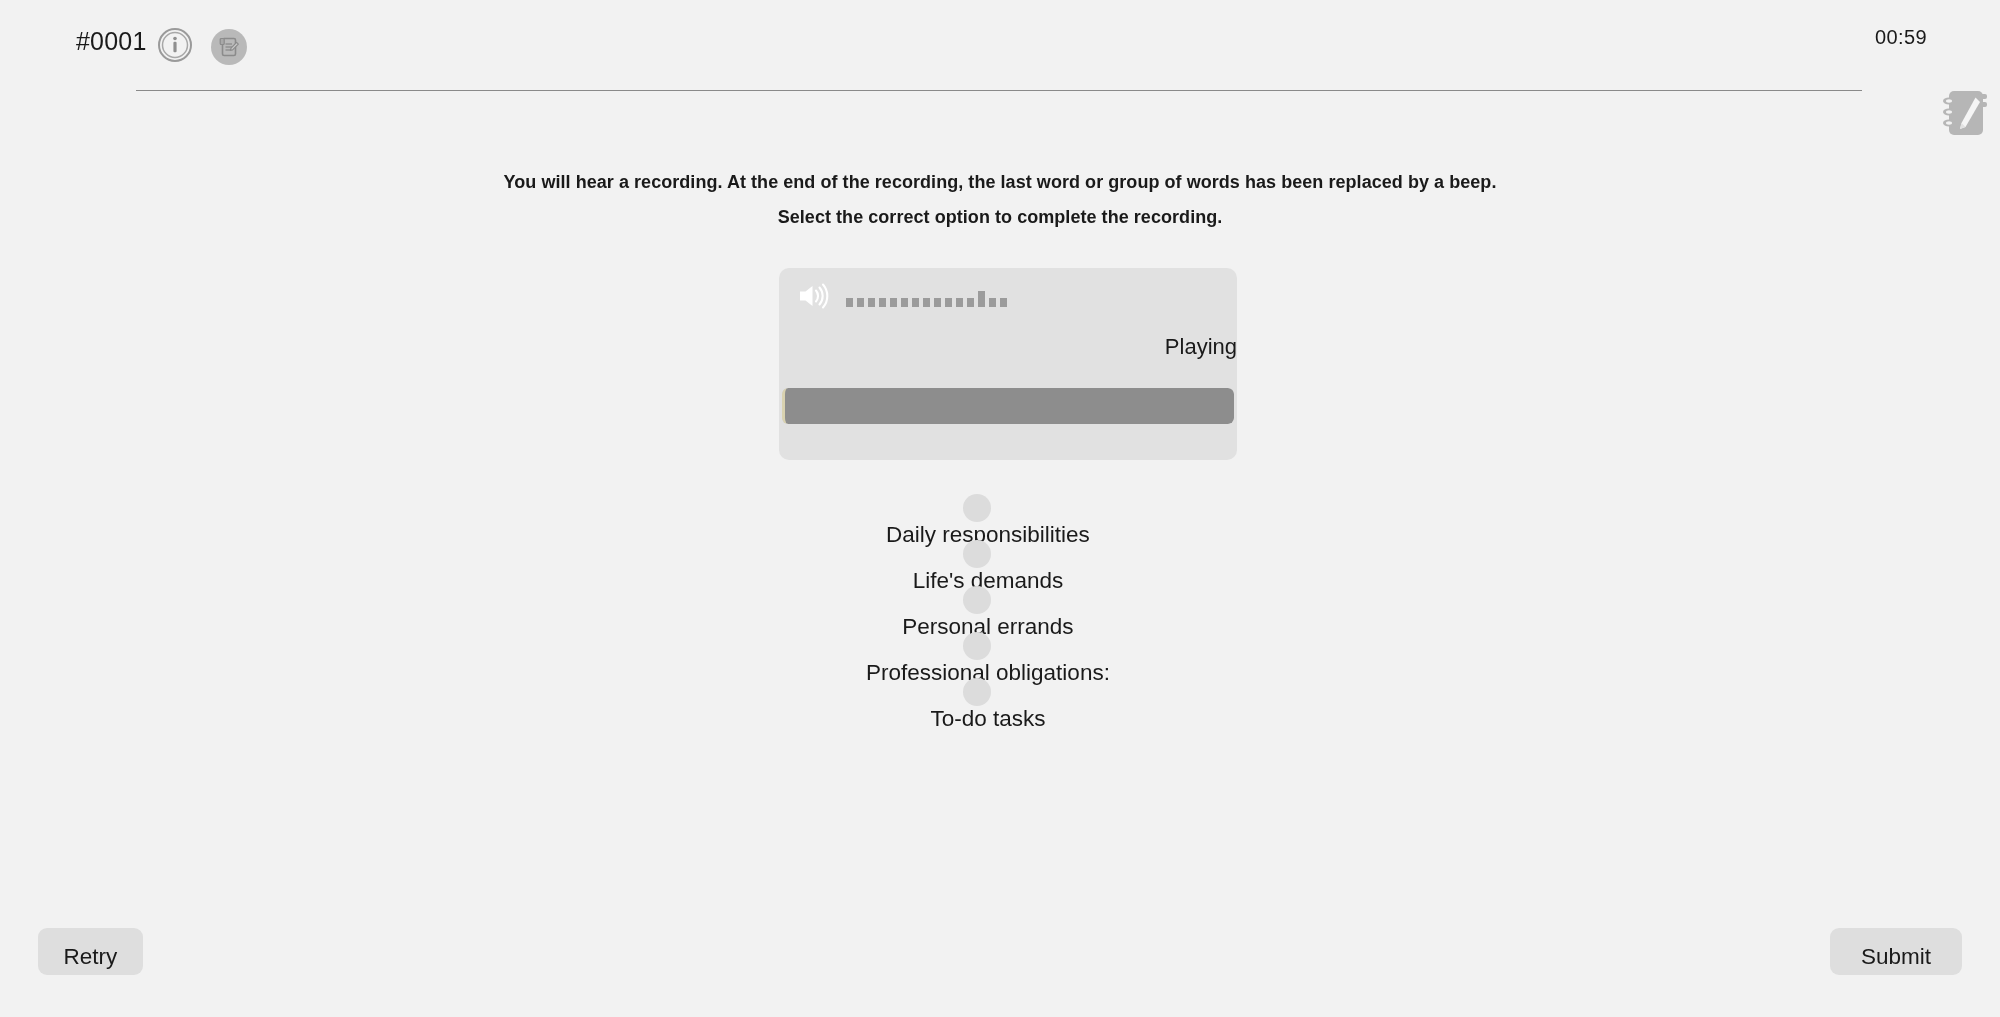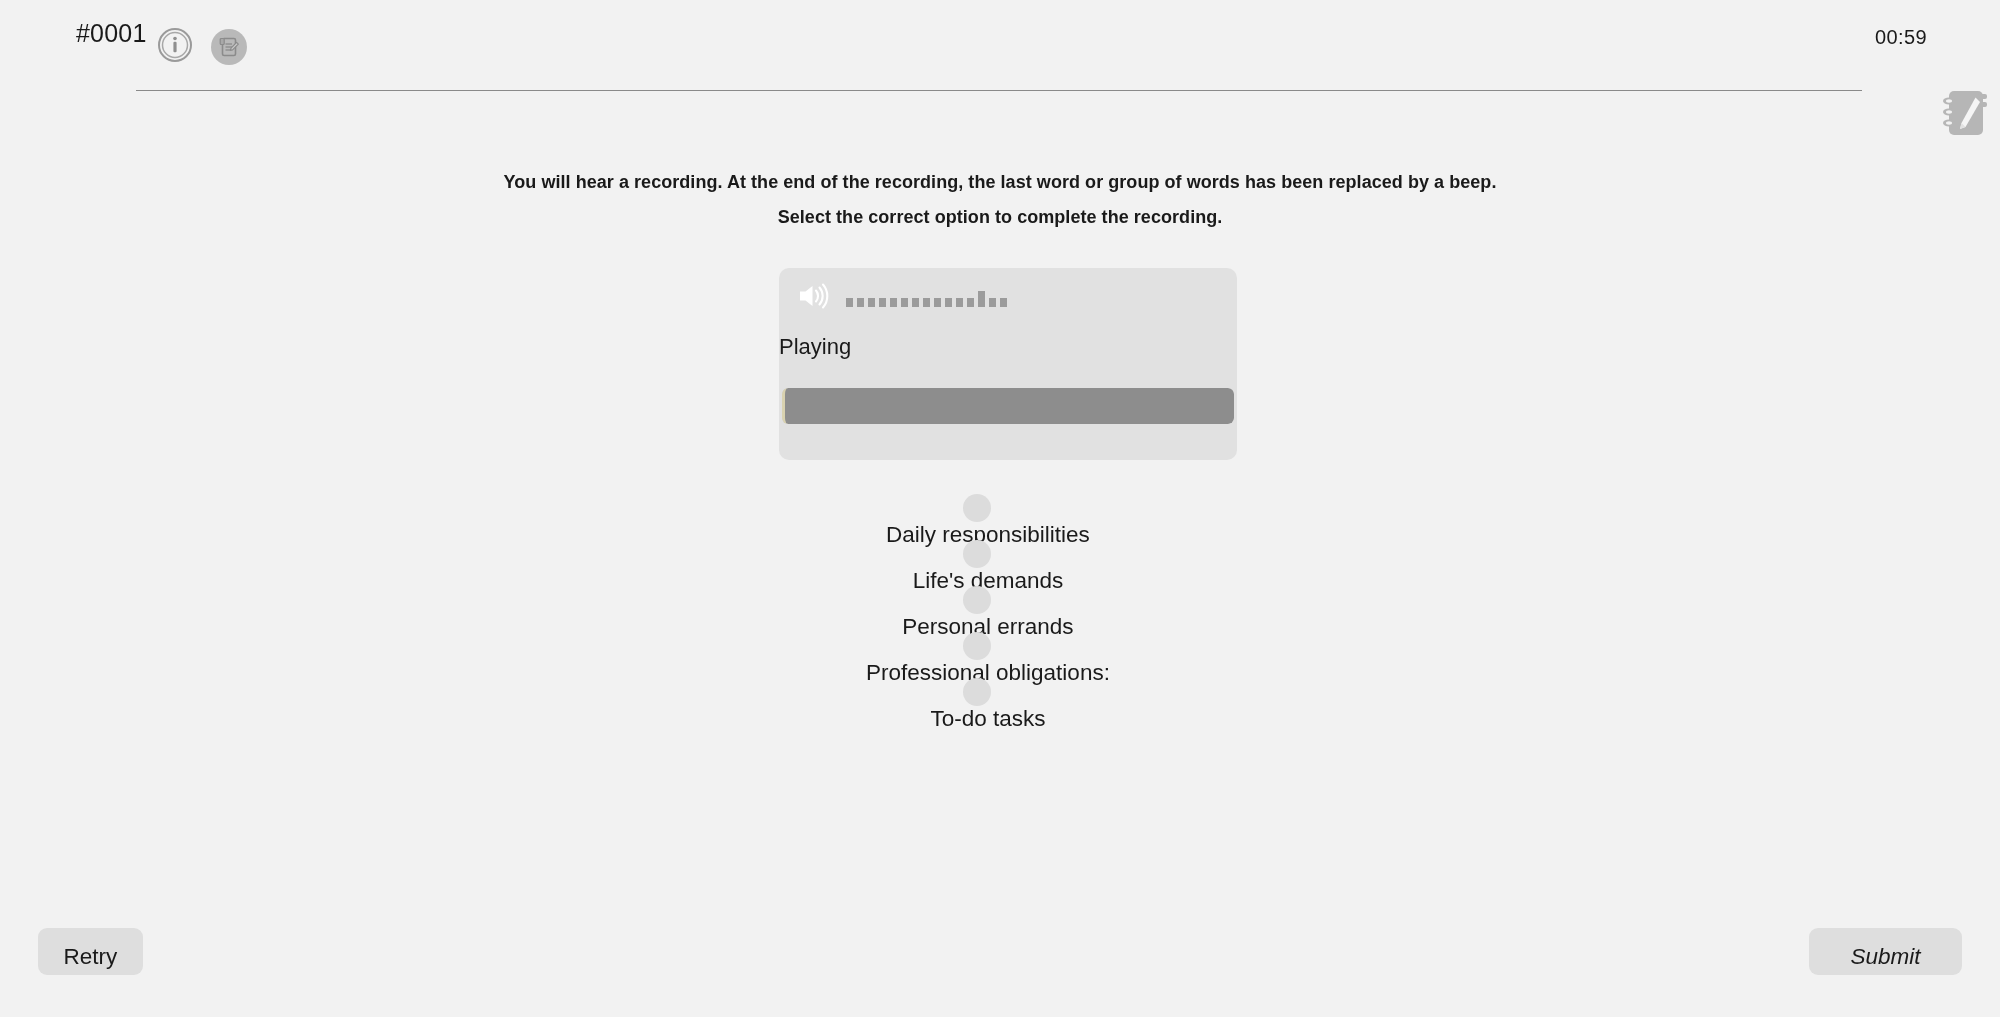--- a/index.html
+++ b/index.html
@@ -20,21 +20,21 @@
   .header {
     position: absolute;
     top: 0;
     left: 0;
     width: 2000px;
     height: 92px;
   }
   .question-id {
     position: absolute;
     left: 76px;
-    top: 19px;
+    top: 27px;
     font-size: 25px;
     color: #1a1a1a;
     letter-spacing: 0.2px;
   }
   .info-icon {
     position: absolute;
     left: 158px;
     top: 28px;
     width: 34px;
     height: 34px;
@@ -129,21 +129,21 @@
     align-items: flex-end;
     gap: 4px;
     height: 16px;
   }
   .eq-bars span {
     display: block;
     width: 7px;
     background: #9b9b9b;
   }
   .playing-label {
-    text-align: left;
+    text-align: right;
     font-size: 22px;
     color: #1a1a1a;
     margin-top: 8px;
   }
   .progress-row {
     position: relative;
     margin-top: 28px;
     height: 36px;
     padding: 0 3px;
   }
@@ -207,23 +207,22 @@
   }
   .btn-retry {
     left: 38px;
     top: 928px;
     width: 105px;
     height: 47px;
   }
   .btn-submit {
     right: 38px;
     top: 928px;
-    width: 153px;
+    width: 132px;
     height: 47px;
-    font-style: italic;
   }
 </style>
 </head>
 <body>
 
 <div class="header">
 
   <div class="question-id">#0001</div>
 
   <div class="info-icon">

